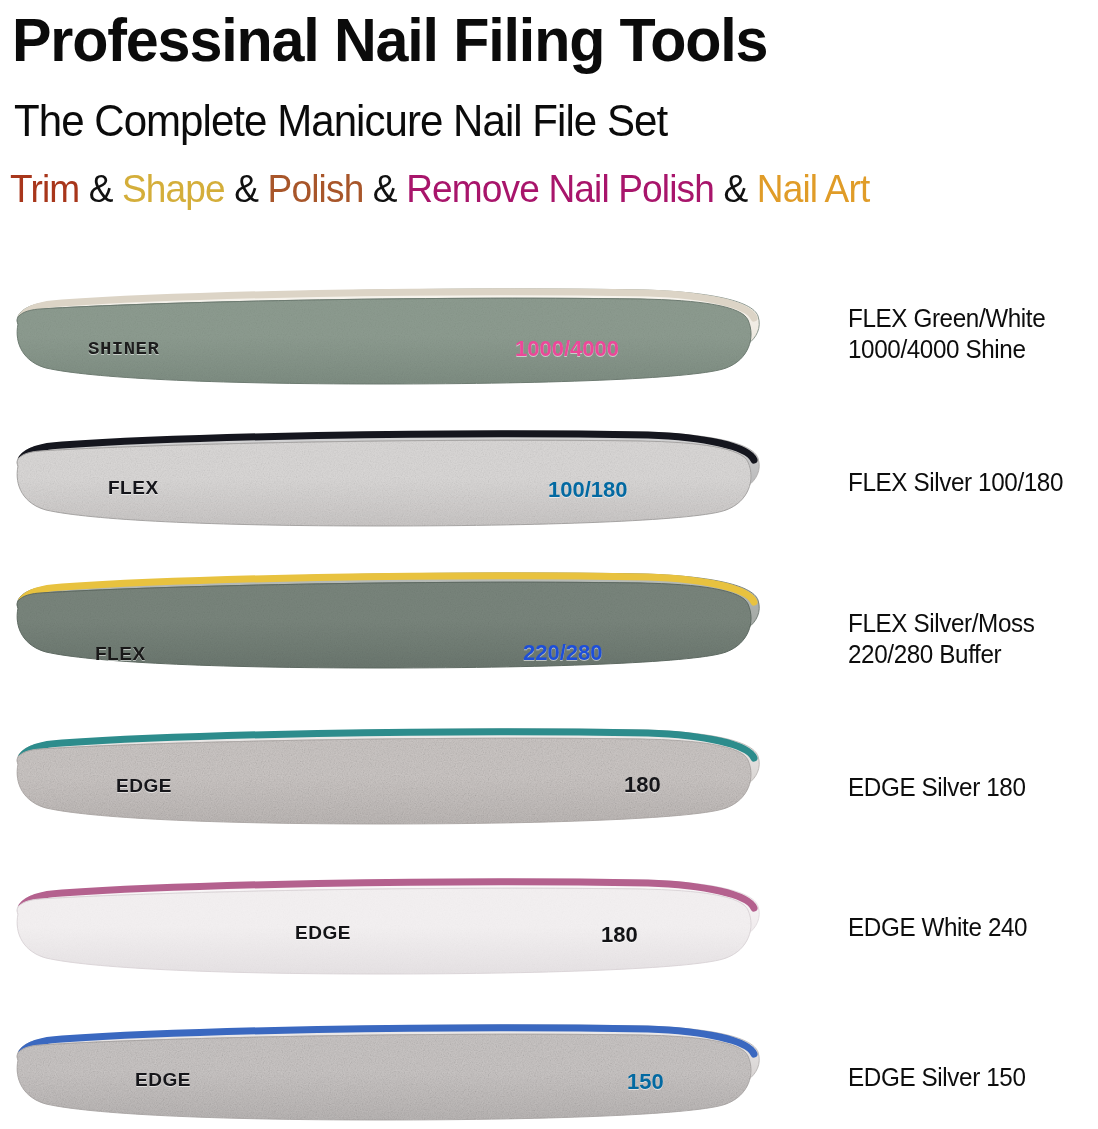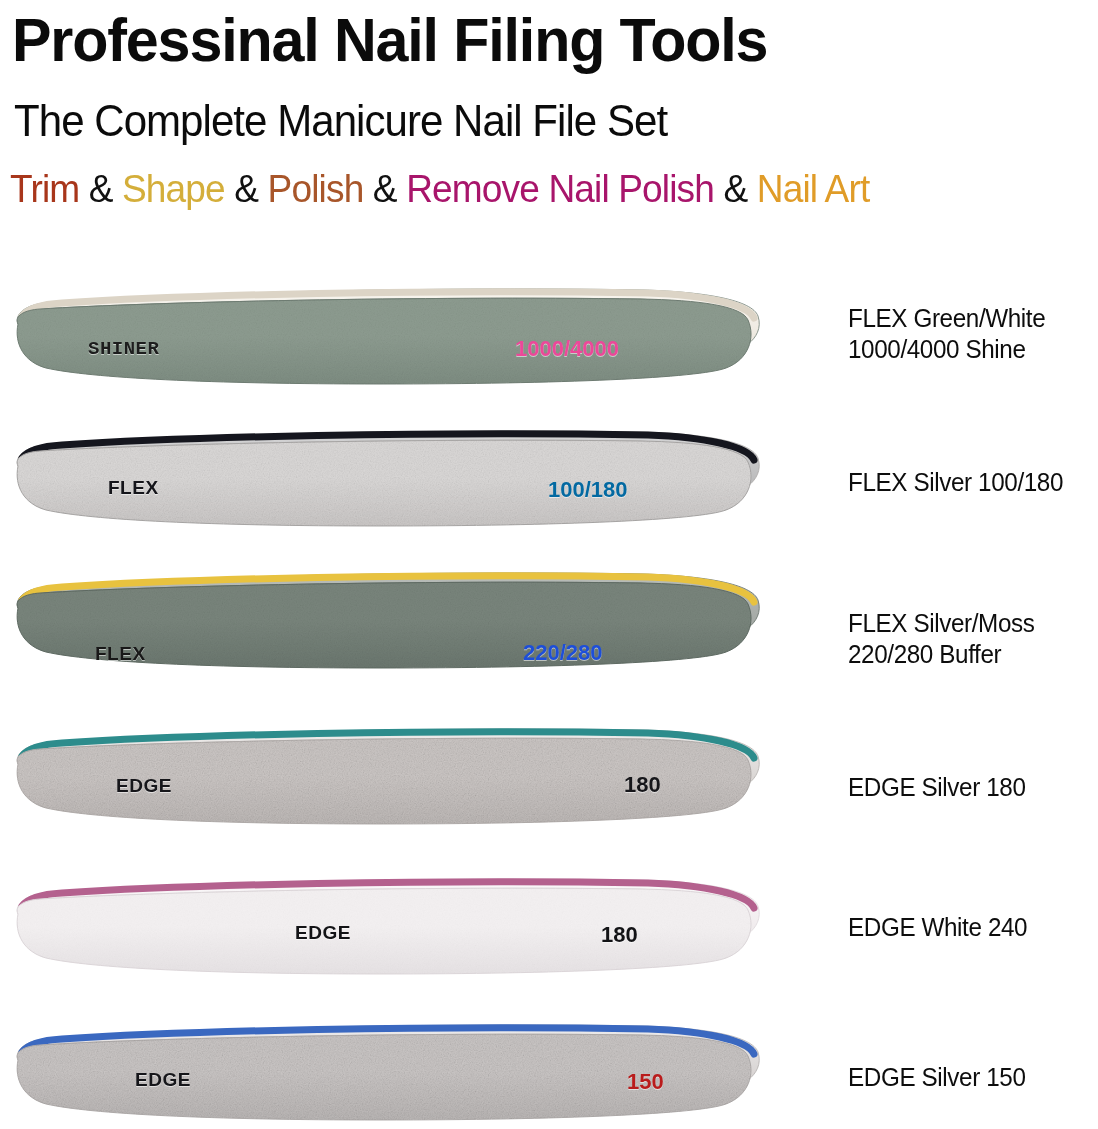--- a/index.html
+++ b/index.html
@@ -253,21 +253,21 @@
             <clipPath id="clip5">
               <path d="M 18 52 C 14 44, 24 38, 40 37 C 150 30, 420 24, 640 27 C 700 28, 742 34, 748 48 C 756 66, 748 88, 726 96 C 700 106, 560 112, 380 112 C 210 112, 90 106, 46 96 C 24 90, 14 72, 18 52 Z"></path>
             </clipPath>
           </defs>
           <path d="M 18 52 C 14 42, 26 33, 44 31 C 150 22, 420 14, 644 18 C 706 20, 752 28, 758 44 C 762 56, 756 66, 748 72 C 744 56, 700 30, 640 27 C 420 24, 150 30, 40 37 C 26 38, 17 44, 18 52 Z" fill="url(#tg5)" stroke="#b1adac" stroke-width="0.8"></path>
           <path d="M 22 44 C 28 36, 44 32, 62 31 C 180 23, 430 17, 648 21 C 704 23, 748 32, 754 46" fill="none" stroke="#3a68c0" stroke-width="7" stroke-linecap="round"></path>
           <path d="M 18 52 C 14 44, 24 38, 40 37 C 150 30, 420 24, 640 27 C 700 28, 742 34, 748 48 C 756 66, 748 88, 726 96 C 700 106, 560 112, 380 112 C 210 112, 90 106, 46 96 C 24 90, 14 72, 18 52 Z" fill="url(#fg5)" stroke="#b1adac" stroke-width="1"></path>
           <rect x="0" y="0" width="812" height="135" filter="url(#grain5)" clip-path="url(#clip5)" class="grain"></rect>
         </svg>
         <div class="emboss brand" style="color: rgb(22, 22, 26); left: 135px; top: 61px;">EDGE</div>
-        <div class="emboss grit" style="color: #b91c1c; left: 627px; top: 61px; text-align: center;">150</div>
+        <div class="emboss grit" style="color: #0369a1; left: 627px; top: 61px; text-align: center;">150</div>
       </div>
     </div>
   </div>
 
 <div class="side-label" style="top: 303px;">FLEX Green/White
 1000/4000 Shine</div>
 <div class="side-label" style="top: 467px;">FLEX Silver 100/180</div>
 <div class="side-label" style="top: 608px;">FLEX Silver/Moss
 220/280 Buffer</div>
 <div class="side-label" style="top: 772px;">EDGE Silver 180</div>

